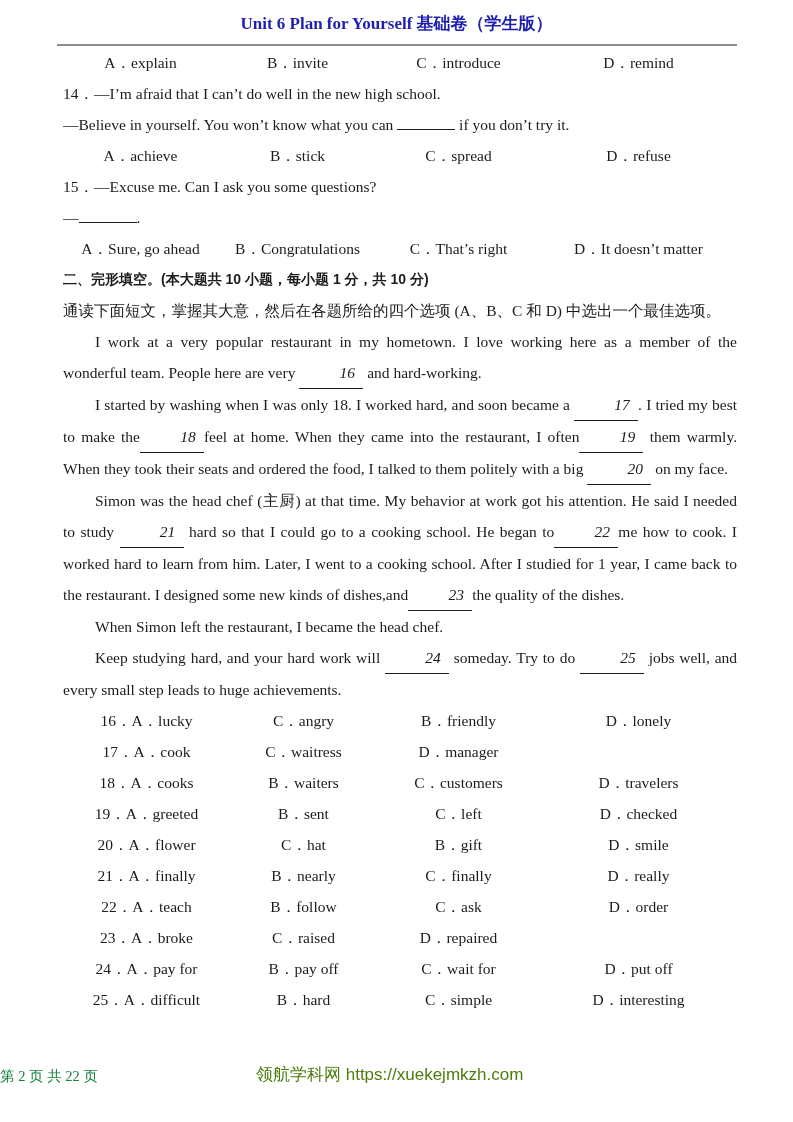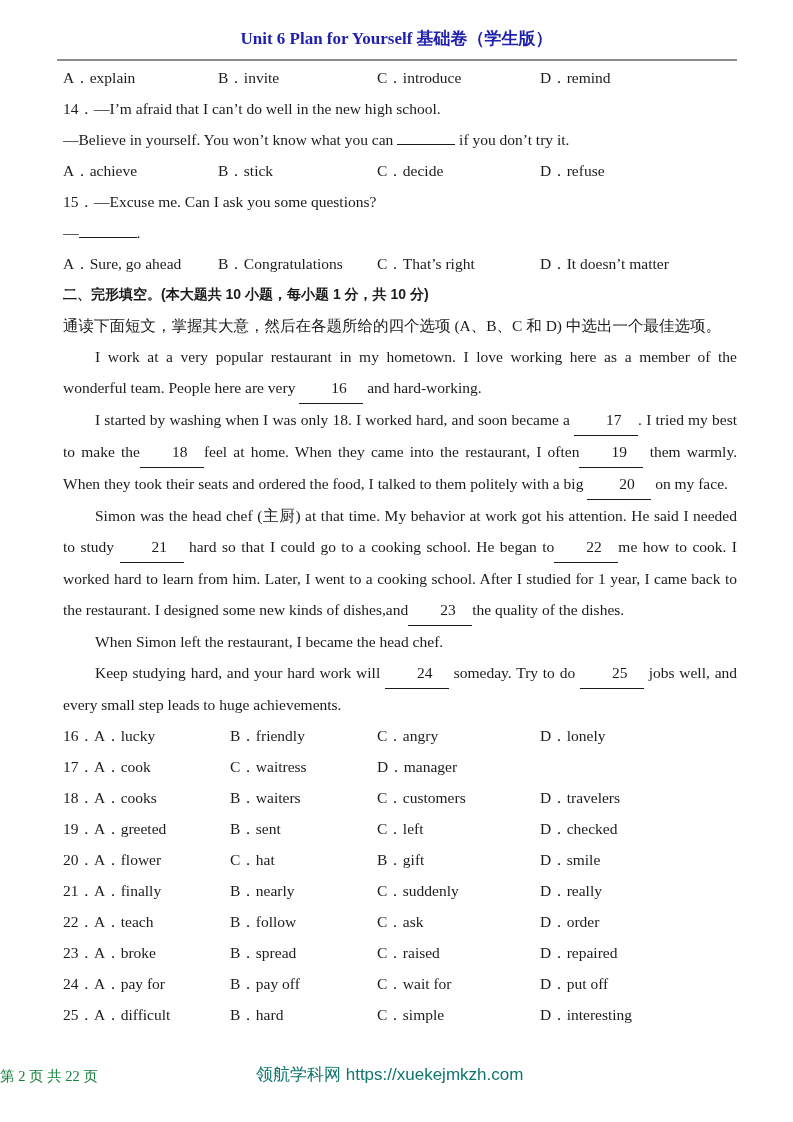--- a/index.html
+++ b/index.html
@@ -3,50 +3,52 @@
 <meta charset="utf-8">
 <style>
   html,body{margin:0;padding:0;background:#ffffff;}
   .page{
     width:793px;height:1122px;position:relative;margin:0 auto;
     background:#ffffff;overflow:hidden;
     font-family:"Liberation Serif","DejaVu Serif",serif;
     color:#1b1b1b;
   }
   .title{
-    padding-top:27px;text-align:center;
+    padding-top:12px;text-align:center;
     font-weight:bold;font-size:17px;color:#1f1fae;
     white-space:nowrap;
   }
   .rule{margin:9px 56px 0 57px;border-top:2px solid #8c8c8c;height:0;}
   .content{padding:1px 56px 0 63px;}
   .line{line-height:31px;height:31px;white-space:nowrap;font-size:15.5px;overflow:hidden;}
   .opt-row{
     display:grid;grid-template-columns:155px 159px 163px 1fr;
-    line-height:31px;height:31px;font-size:15.5px;overflow:hidden;
+    line-height:31px;height:31px;font-size:15.5px;overflow:hidden;text-align:center;
   }
   .opt-row.numbered{grid-template-columns:167px 147px 163px 1fr;}
   .opt-row span{white-space:nowrap;}
   .sec-heading{
     font-family:"Liberation Sans","DejaVu Sans",sans-serif;
     font-weight:bold;font-size:14px;
   }
   .para{
     font-size:15.5px;line-height:31px;margin:0;
     text-align:justify;text-indent:32px;
   }
   .blank{
     display:inline-block;min-width:64px;
     border-bottom:1px solid #1b1b1b;
+    text-align:center;
+    font-style:italic;
   }
   .blank.empty{min-width:58px;}
   .footer-watermark{
     position:absolute;left:256px;top:1063px;
     font-family:"Liberation Sans","DejaVu Sans",sans-serif;
-    font-size:17px;color:#0f766e;white-space:nowrap;z-index:1;
+    font-size:17px;color:#4d7c0f;white-space:nowrap;z-index:1;
   }
   .footer-page{
     position:absolute;left:0;right:0;top:1067px;
     text-align:left;font-size:14.5px;color:#15803d;
     white-space:nowrap;z-index:2;
   }
 </style>
 </head>
 <body>
 
@@ -62,21 +64,21 @@
       <span>B．invite</span>
       <span>C．introduce</span>
       <span>D．remind</span>
     </div>
 
     <div class="line">14．—I’m afraid that I can’t do well in the new high school.</div>
     <div class="line">—Believe in yourself. You won’t know what you can <span class="blank empty"></span> if you don’t try it.</div>
     <div class="opt-row">
       <span>A．achieve</span>
       <span>B．stick</span>
-      <span>C．decide</span>
+      <span>C．spread</span>
       <span>D．refuse</span>
     </div>
 
     <div class="line">15．—Excuse me. Can I ask you some questions?</div>
     <div class="line">—<span class="blank empty"></span>.</div>
     <div class="opt-row">
       <span>A．Sure, go ahead</span>
       <span>B．Congratulations</span>
       <span>C．That’s right</span>
       <span>D．It doesn’t matter</span>
@@ -86,22 +88,22 @@
     <div class="line">通读下面短文，掌握其大意，然后在各题所给的四个选项 (A、B、C 和 D) 中选出一个最佳选项。</div>
 
     <p class="para">I work at a very popular restaurant in my hometown. I love working here as a member of the wonderful team. People here are very <span class="blank">16</span> and hard-working.</p>
     <p class="para">I started by washing when I was only 18. I worked hard, and soon became a <span class="blank">17</span>. I tried my best to make the<span class="blank">18</span>feel at home. When they came into the restaurant, I often<span class="blank">19</span> them warmly. When they took their seats and ordered the food, I talked to them politely with a big <span class="blank">20</span> on my face.</p>
     <p class="para">Simon was the head chef (主厨) at that time. My behavior at work got his attention. He said I needed to study <span class="blank">21</span> hard so that I could go to a cooking school. He began to<span class="blank">22</span>me how to cook. I worked hard to learn from him. Later, I went to a cooking school. After I studied for 1 year, I came back to the restaurant. I designed some new kinds of dishes,and<span class="blank">23</span>the quality of the dishes.</p>
     <p class="para">When Simon left the restaurant, I became the head chef.</p>
     <p class="para">Keep studying hard, and your hard work will <span class="blank">24</span> someday. Try to do <span class="blank">25</span> jobs well, and every small step leads to huge achievements.</p>
 
     <div class="opt-row numbered">
       <span><span>16．</span><span>A．lucky</span></span>
+      <span>C．angry</span>
       <span>B．friendly</span>
-      <span>C．angry</span>
       <span>D．lonely</span>
     </div>
     <div class="opt-row numbered">
       <span><span>17．</span><span>A．cook</span></span>
       <span>C．waitress</span>
       <span>D．manager</span>
     </div>
     <div class="opt-row numbered">
       <span><span>18．</span><span>A．cooks</span></span>
       <span>B．waiters</span>
@@ -116,32 +118,31 @@
     </div>
     <div class="opt-row numbered">
       <span><span>20．</span><span>A．flower</span></span>
       <span>C．hat</span>
       <span>B．gift</span>
       <span>D．smile</span>
     </div>
     <div class="opt-row numbered">
       <span><span>21．</span><span>A．finally</span></span>
       <span>B．nearly</span>
-      <span>C．suddenly</span>
+      <span>C．finally</span>
       <span>D．really</span>
     </div>
     <div class="opt-row numbered">
       <span><span>22．</span><span>A．teach</span></span>
       <span>B．follow</span>
       <span>C．ask</span>
       <span>D．order</span>
     </div>
     <div class="opt-row numbered">
       <span><span>23．</span><span>A．broke</span></span>
-      <span>B．spread</span>
       <span>C．raised</span>
       <span>D．repaired</span>
     </div>
     <div class="opt-row numbered">
       <span><span>24．</span><span>A．pay for</span></span>
       <span>B．pay off</span>
       <span>C．wait for</span>
       <span>D．put off</span>
     </div>
     <div class="opt-row numbered">

